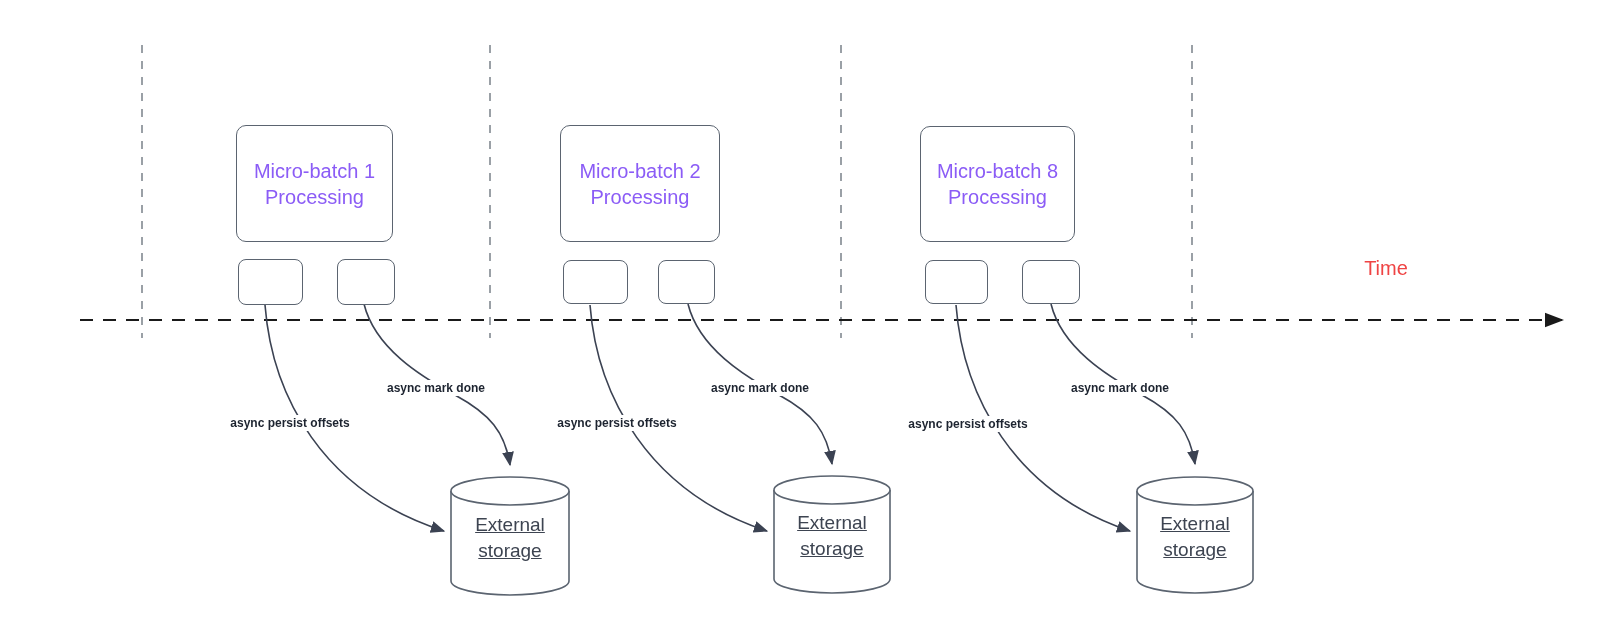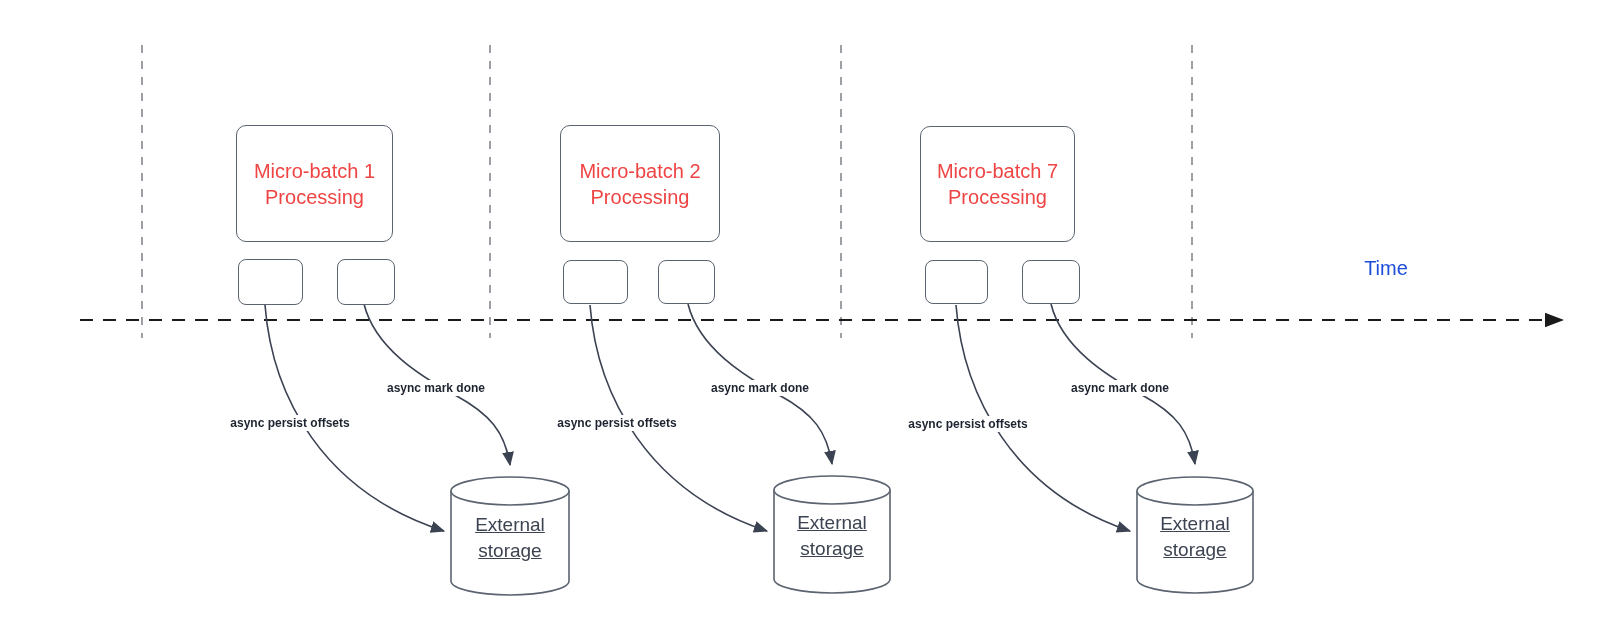--- a/index.html
+++ b/index.html
@@ -15,21 +15,21 @@
   .box {
     position: absolute;
     box-sizing: border-box;
     background: #ffffff;
     border: 1.5px solid #5b6470;
     border-radius: 10px;
     display: flex;
     align-items: center;
     justify-content: center;
     text-align: center;
-    color: #ef4444;
+    color: #8b5cf6;
     font-size: 20px;
     line-height: 1.3;
     white-space: pre-line;
   }
   .minibox { border-radius: 8px; }
   .cyl-label {
     position: absolute;
     display: flex;
     align-items: center;
     justify-content: center;
@@ -48,21 +48,21 @@
     font-weight: bold;
     color: #1d2430;
     background: #ffffff;
     padding: 1px 3px;
     white-space: nowrap;
   }
   .time-label {
     position: absolute;
     transform: translate(-50%, -50%);
     font-size: 20px;
-    color: #1d4ed8;
+    color: #ef4444;
     white-space: nowrap;
   }
 </style>
 </head>
 <body>
 
 <div class="stage">
 
   <svg class="layer" width="1600" height="642" viewBox="0 0 1600 642">
     <defs>
@@ -124,21 +124,21 @@
 Processing</span>
   </div>
   <div class="box minibox" style="left:563px; top:260px; width:65px; height:44px;"></div>
   <div class="box minibox" style="left:658px; top:260px; width:57px; height:44px;"></div>
   <div class="arrow-label" style="left:617px; top:423px;">async persist offsets</div>
   <div class="arrow-label" style="left:760px; top:388px;">async mark done</div>
   <div class="cyl-label" style="left:774px; top:496px; width:116px; height:80px;">External
 storage</div>
 
   <div class="box" style="left:920px; top:126px; width:155px; height:116px;">
-    <span>Micro-batch 7
+    <span>Micro-batch 8
 Processing</span>
   </div>
   <div class="box minibox" style="left:925px; top:260px; width:63px; height:44px;"></div>
   <div class="box minibox" style="left:1022px; top:260px; width:58px; height:44px;"></div>
   <div class="arrow-label" style="left:968px; top:424px;">async persist offsets</div>
   <div class="arrow-label" style="left:1120px; top:388px;">async mark done</div>
   <div class="cyl-label" style="left:1137px; top:498px; width:116px; height:78px;">External
 storage</div>
 
   <div class="time-label" style="left:1386px; top:268px;">Time</div>

